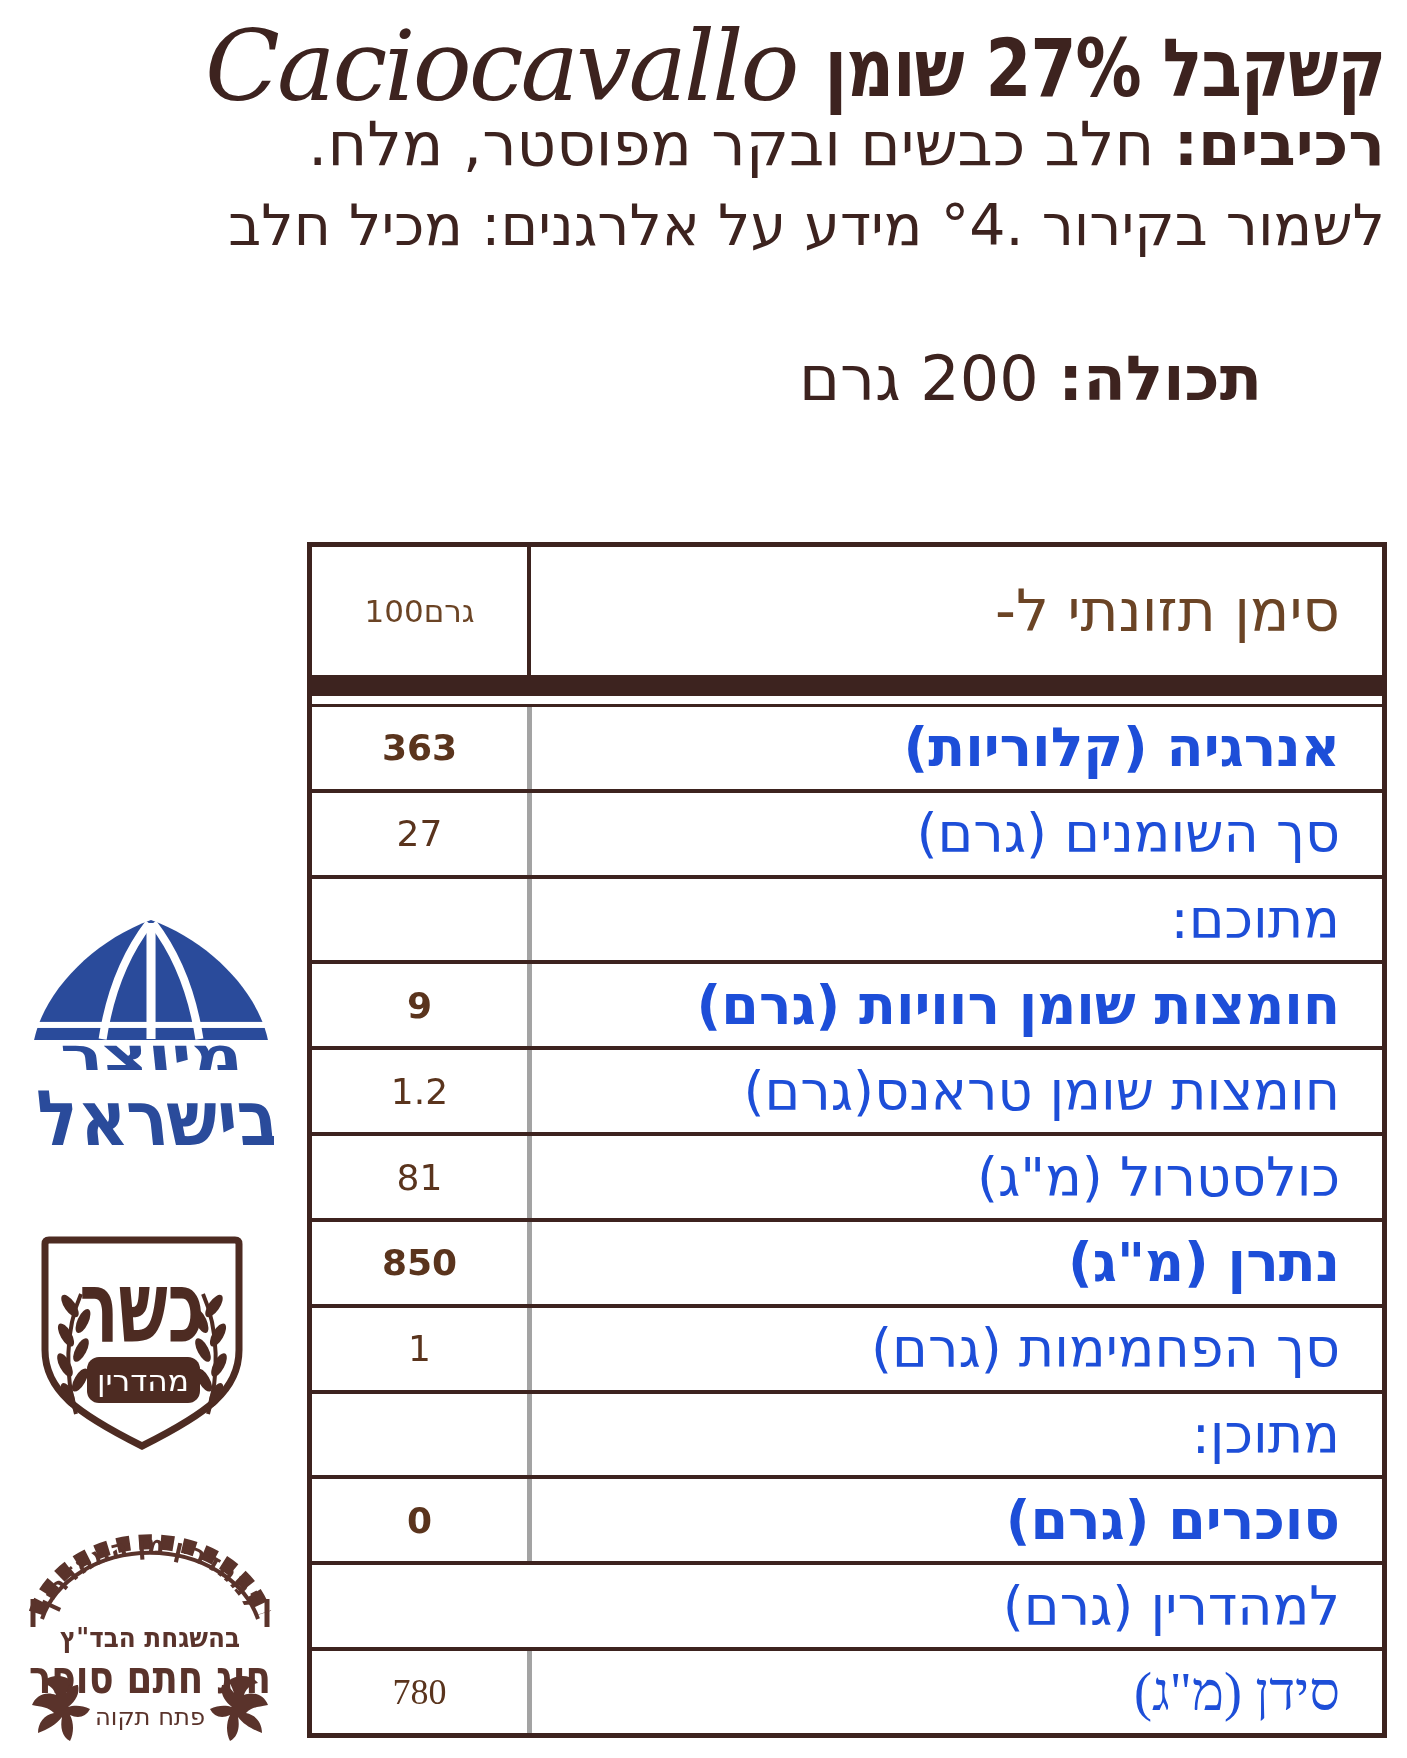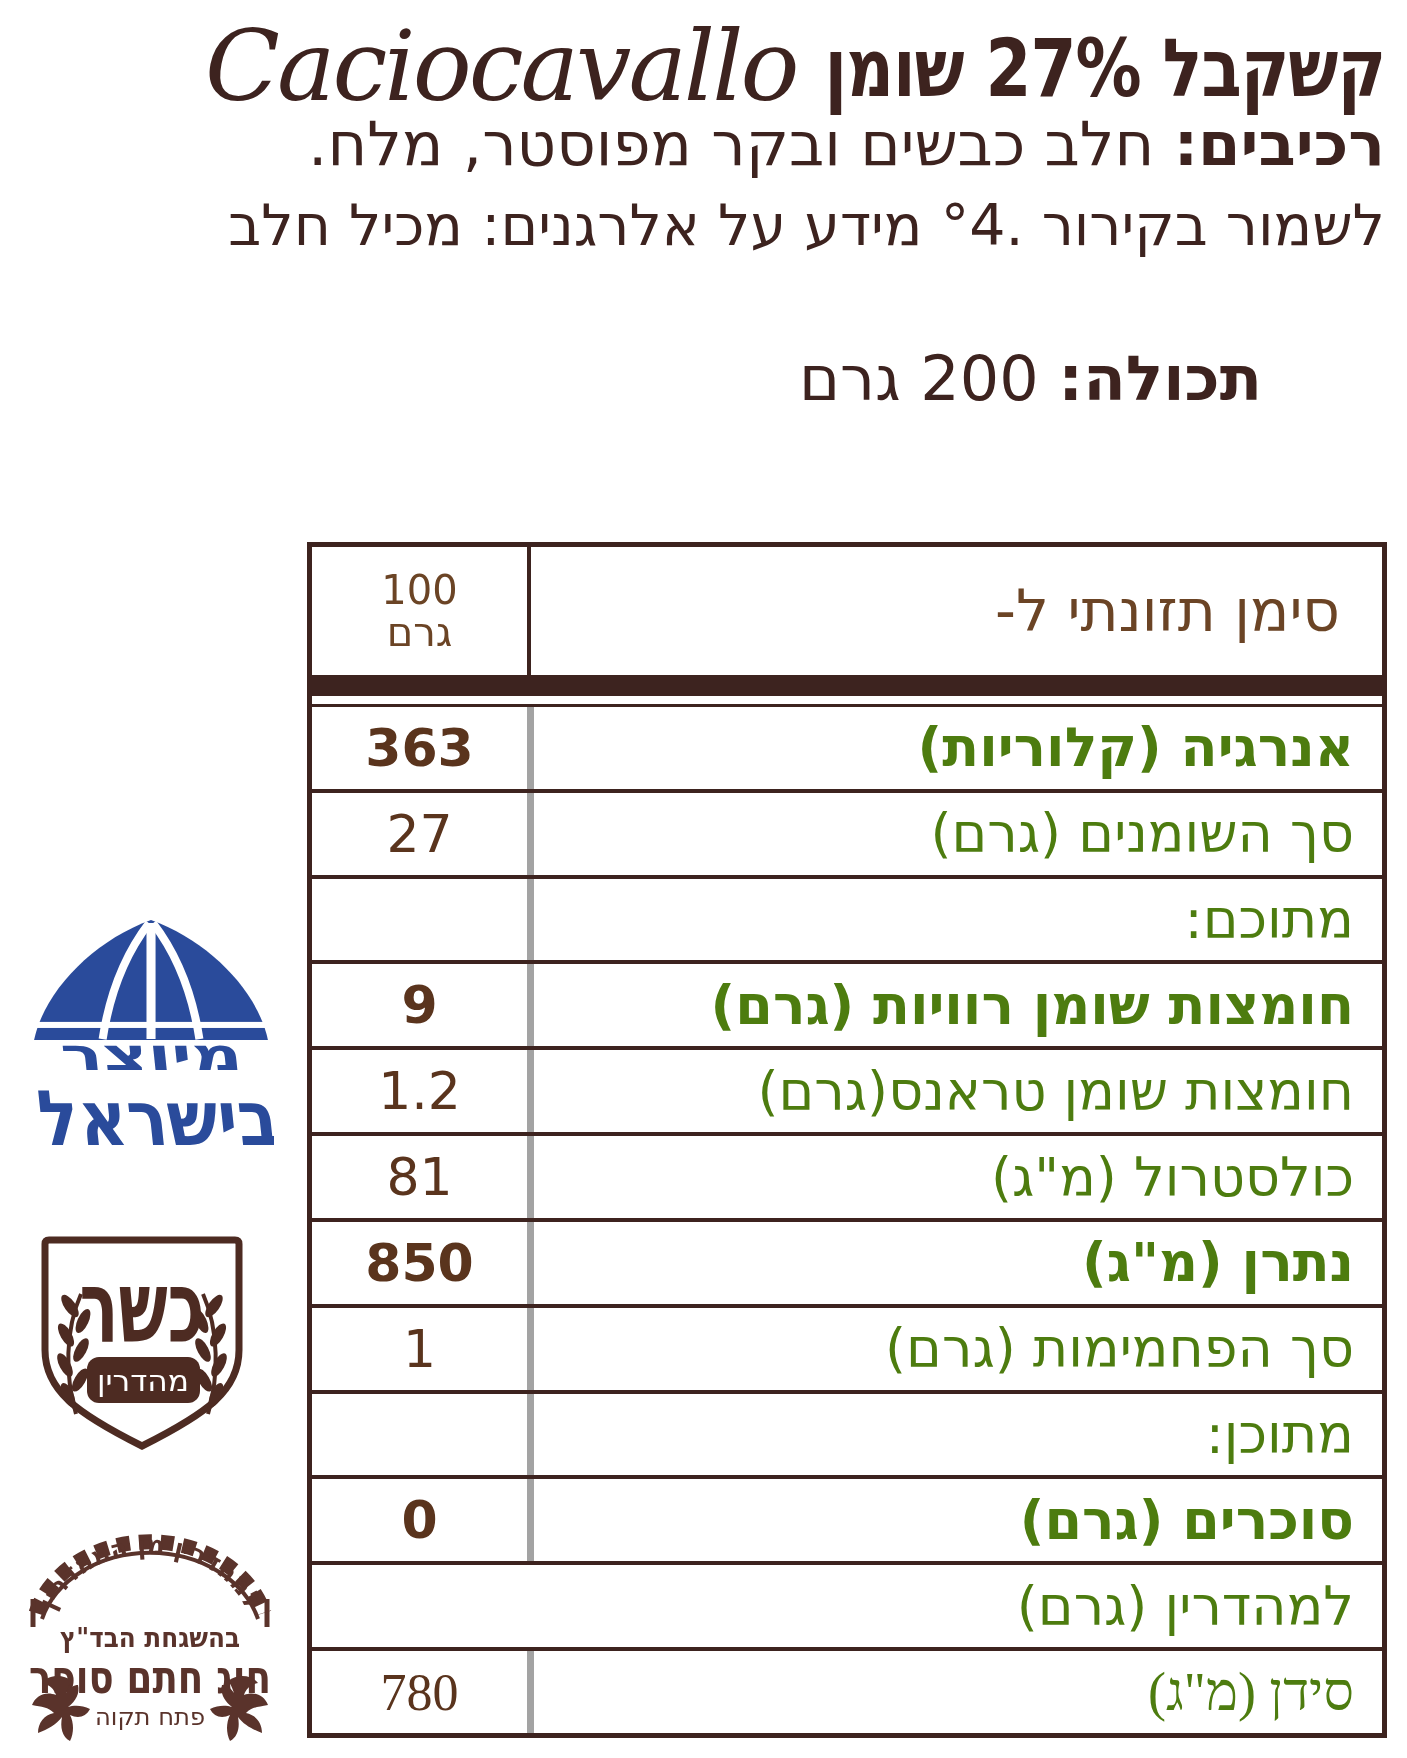--- a/index.html
+++ b/index.html
@@ -17,33 +17,33 @@
   .ingredients b{font-weight:bold;}
   .storage{top:192px;right:22px;direction:rtl;white-space:nowrap;font-size:57px;}
   .contents-line{top:342px;right:145px;direction:rtl;white-space:nowrap;font-size:62px;}
   .contents-line b{font-weight:bold;}
 
   
   .ntable{left:307px;top:542px;width:1080px;height:1196px;box-sizing:border-box;
           border:5px solid #3d231f;background:#fff;display:flex;flex-direction:column;}
   .thead{height:128px;display:flex;flex:none;}
   .cell-amount{width:215px;flex:none;border-right:4px solid #3d231f;display:flex;
-          flex-direction:column;align-items:center;justify-content:center;
-          font-size:40px;line-height:1.06;color:#6b4425;}
+          flex-direction:row;align-items:center;justify-content:center;
+          font-size:31px;line-height:1.06;color:#6b4425;}
   .cell-colhdr{flex:1;display:flex;align-items:center;direction:rtl;
           padding-right:42px;font-size:58px;color:#6b4425;box-sizing:border-box;}
   .band{height:21px;flex:none;background:#3d231f;}
   .gapline{height:8px;flex:none;border-bottom:3px solid #3d231f;}
   .rows{flex:1;display:flex;flex-direction:column;}
   .trow{flex:1;display:flex;border-bottom:4px solid #3d231f;}
   .trow:last-child{border-bottom:none;font-family:Liberation Serif, serif;}
-  .vcell{width:215px;flex:none;border-right:7px solid #a3a3a3;display:flex;
-         align-items:center;justify-content:center;font-size:52px;color:#5a341d;}
-  .lcell{flex:1;display:flex;align-items:center;direction:rtl;padding-right:28px;
-         font-size:54px;color:#4d7c0f;box-sizing:border-box;}
+  .vcell{width:215px;flex:none;border-right:5px solid #a3a3a3;display:flex;
+         align-items:center;justify-content:center;font-size:36px;color:#5a341d;}
+  .lcell{flex:1;display:flex;align-items:center;direction:rtl;padding-right:42px;
+         font-size:54px;color:#1d4ed8;box-sizing:border-box;}
   .trow.bold .vcell{font-weight:bold;}
   .trow.bold .lcell{font-weight:bold;}
 
   
   .logo-israel{left:22px;top:916px;}
   .logo-kosher{left:36px;top:1234px;}
   .logo-badatz{left:14px;top:1495px;}
   svg text{font-family:"DejaVu Sans",sans-serif;}
 </style>
 </head>

